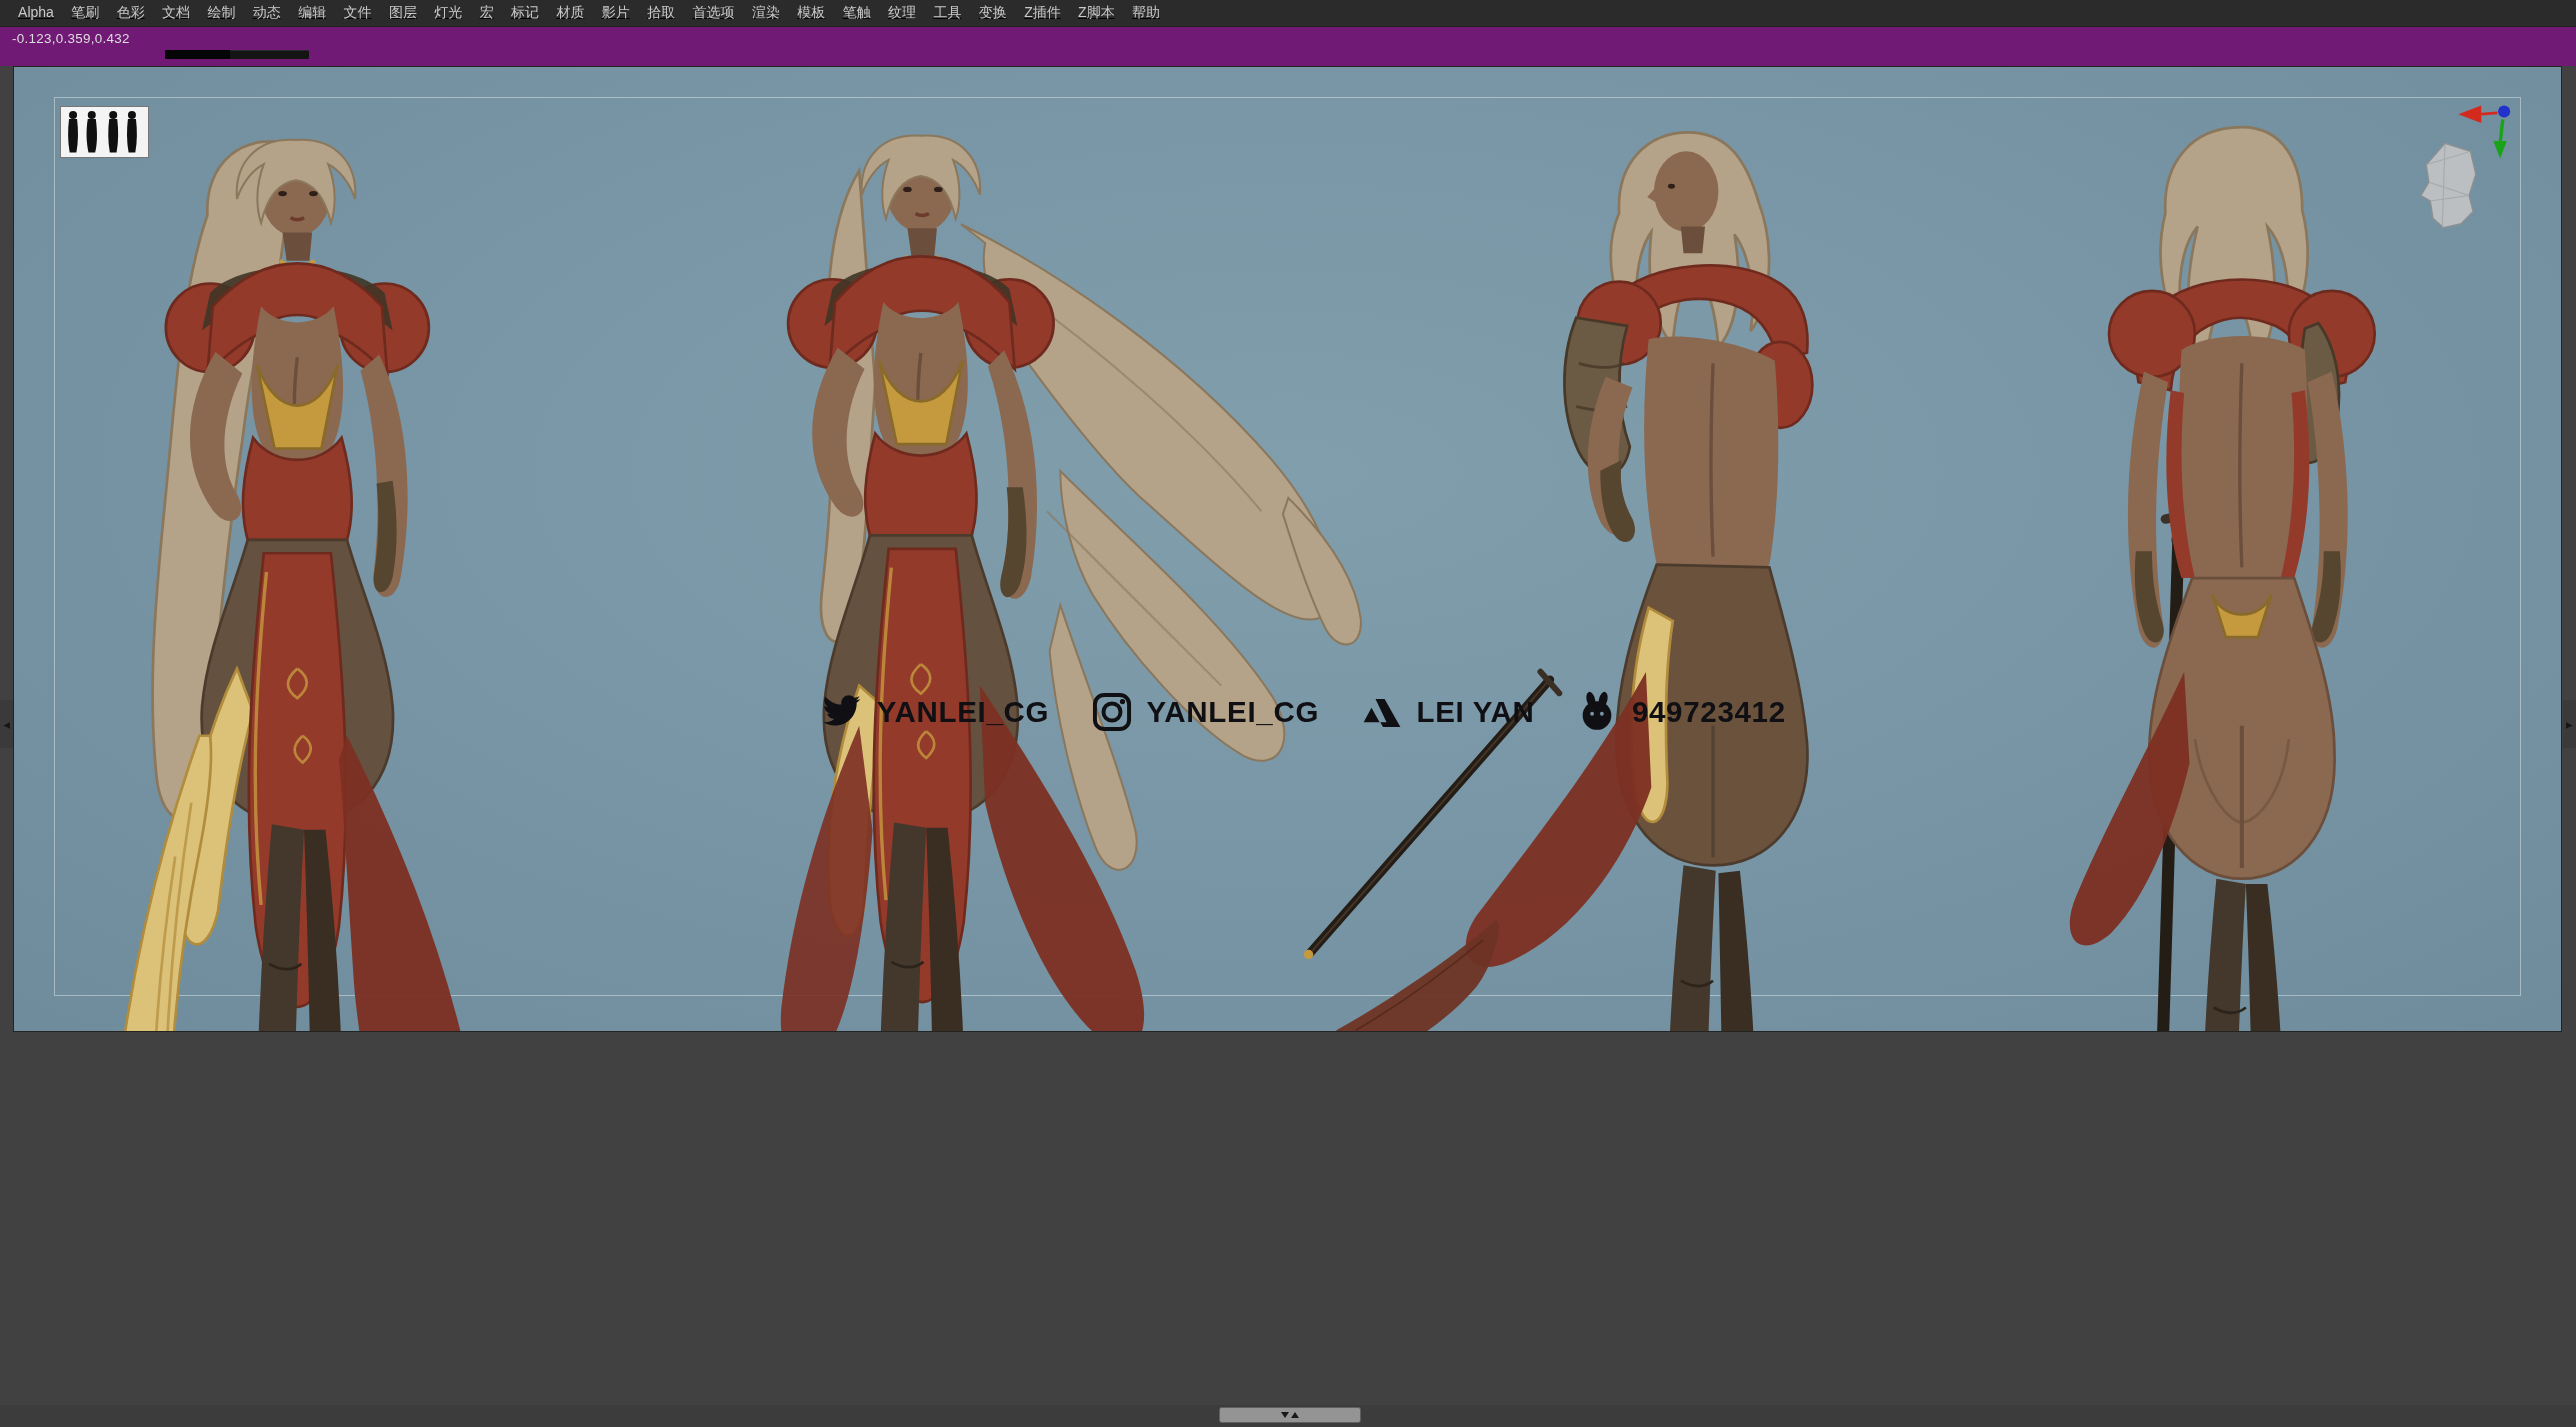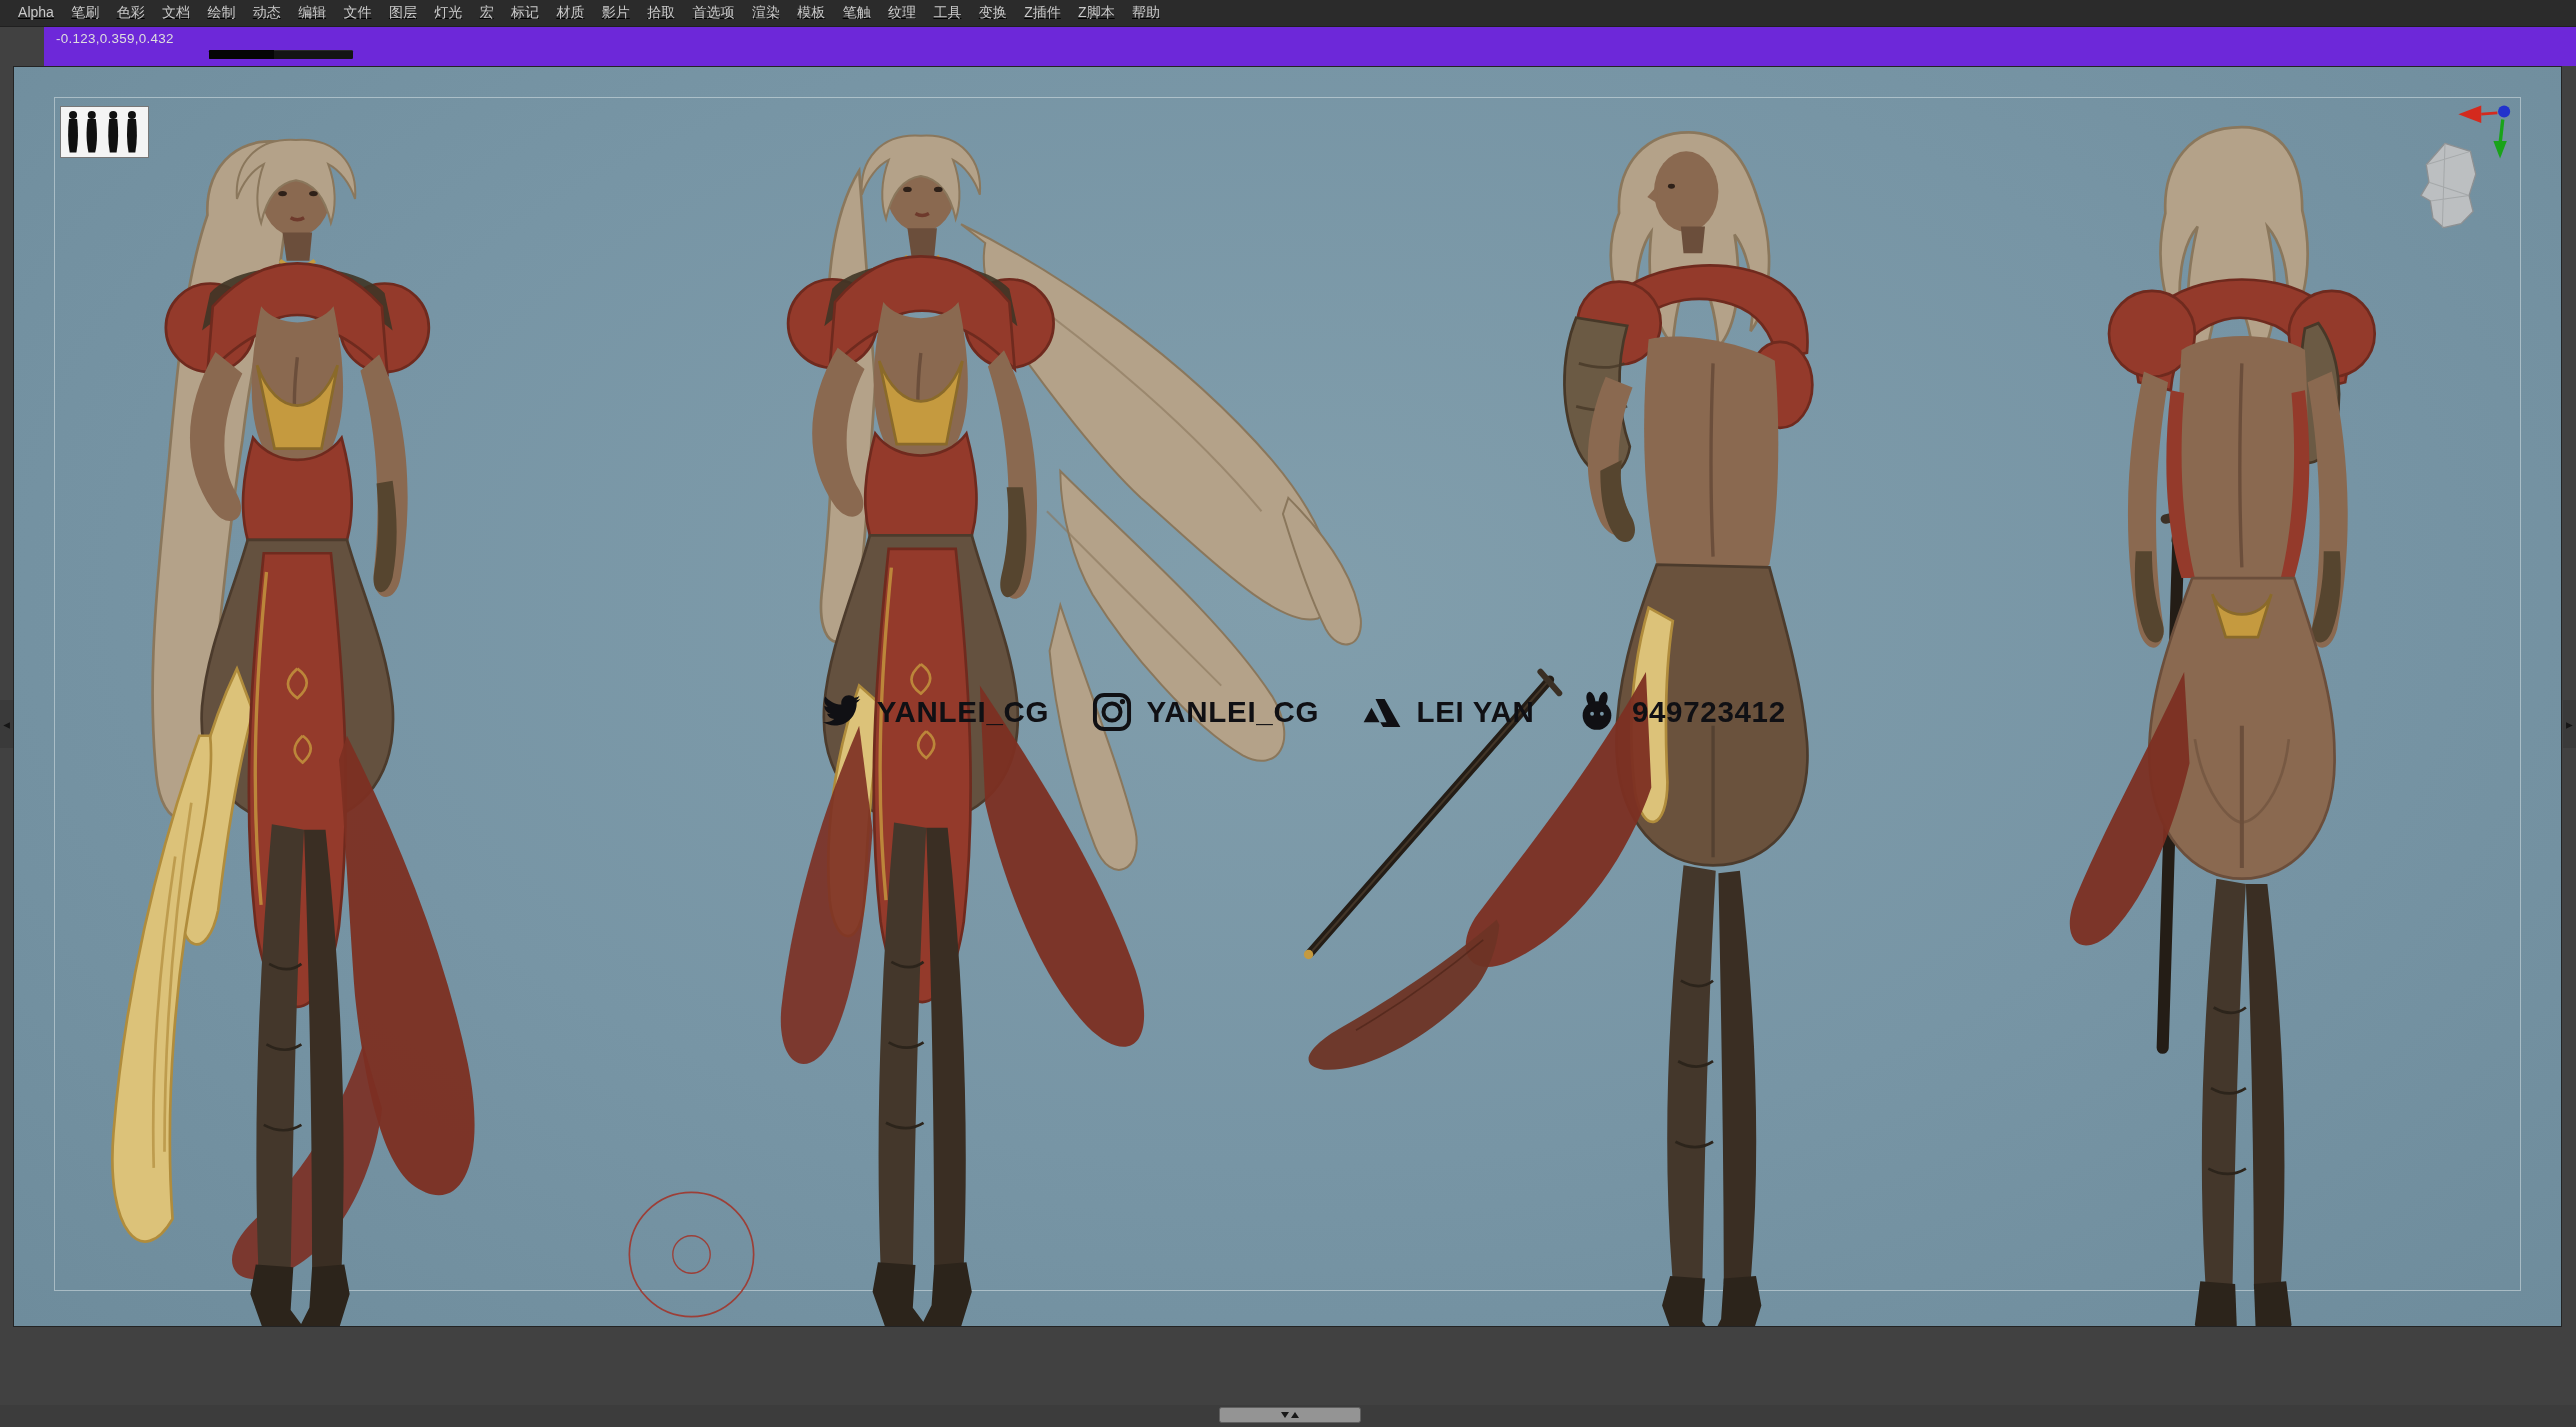--- a/index.html
+++ b/index.html
@@ -13,35 +13,35 @@
     position:absolute;top:0;left:0;right:0;height:25.5px;
     background:#2b2b2b;border-bottom:0.7px solid #202020;
     display:flex;align-items:center;padding-left:9.4px;z-index:40;text-decoration:underline;
   }
   .menu-item{
     color:#c9c9c9;font-size:14px;line-height:25.5px;padding:0 8.7px;
     white-space:nowrap;cursor:default;
   }
   
   .subbar{
-    position:absolute;top:25.5px;left:0;right:0;height:40px;background:#6d28d9;z-index:39;margin-left:44px;
+    position:absolute;top:25.5px;left:0;right:0;height:40px;background:#701a75;z-index:39;
   }
   .coords{
     position:absolute;left:12px;top:5.4px;color:#dedede;font-size:13.4px;letter-spacing:0.3px;
   }
   .stroke-bar{
     position:absolute;left:165px;top:24px;width:144px;height:9.4px;
     background:#141414;border-radius:1.3px;box-shadow:inset 0 0.7px 0 rgba(255,255,255,.12);
   }
   .stroke-bar::after{
     content:"";position:absolute;left:0;top:0;width:45%;height:100%;background:#050505;border-radius:1.3px 0 0 1.3px;
   }
   
   .canvas{
-    position:absolute;left:13.4px;top:66px;width:2549px;height:1261px;
+    position:absolute;left:13.4px;top:66px;width:2549px;height:966px;
     background:radial-gradient(ellipse at 50% 42%, #819eac 0%, #7795a5 55%, #6e8c9c 100%);
     border:0.7px solid #232323;box-sizing:border-box;overflow:hidden;z-index:10;
   }
   .doc-border{
     position:absolute;left:40px;top:29.5px;right:40px;bottom:35px;
     border:0.7px solid rgba(238,243,245,.45);pointer-events:none;
   }
   .fig{position:absolute;}
   
   .watermarks{

